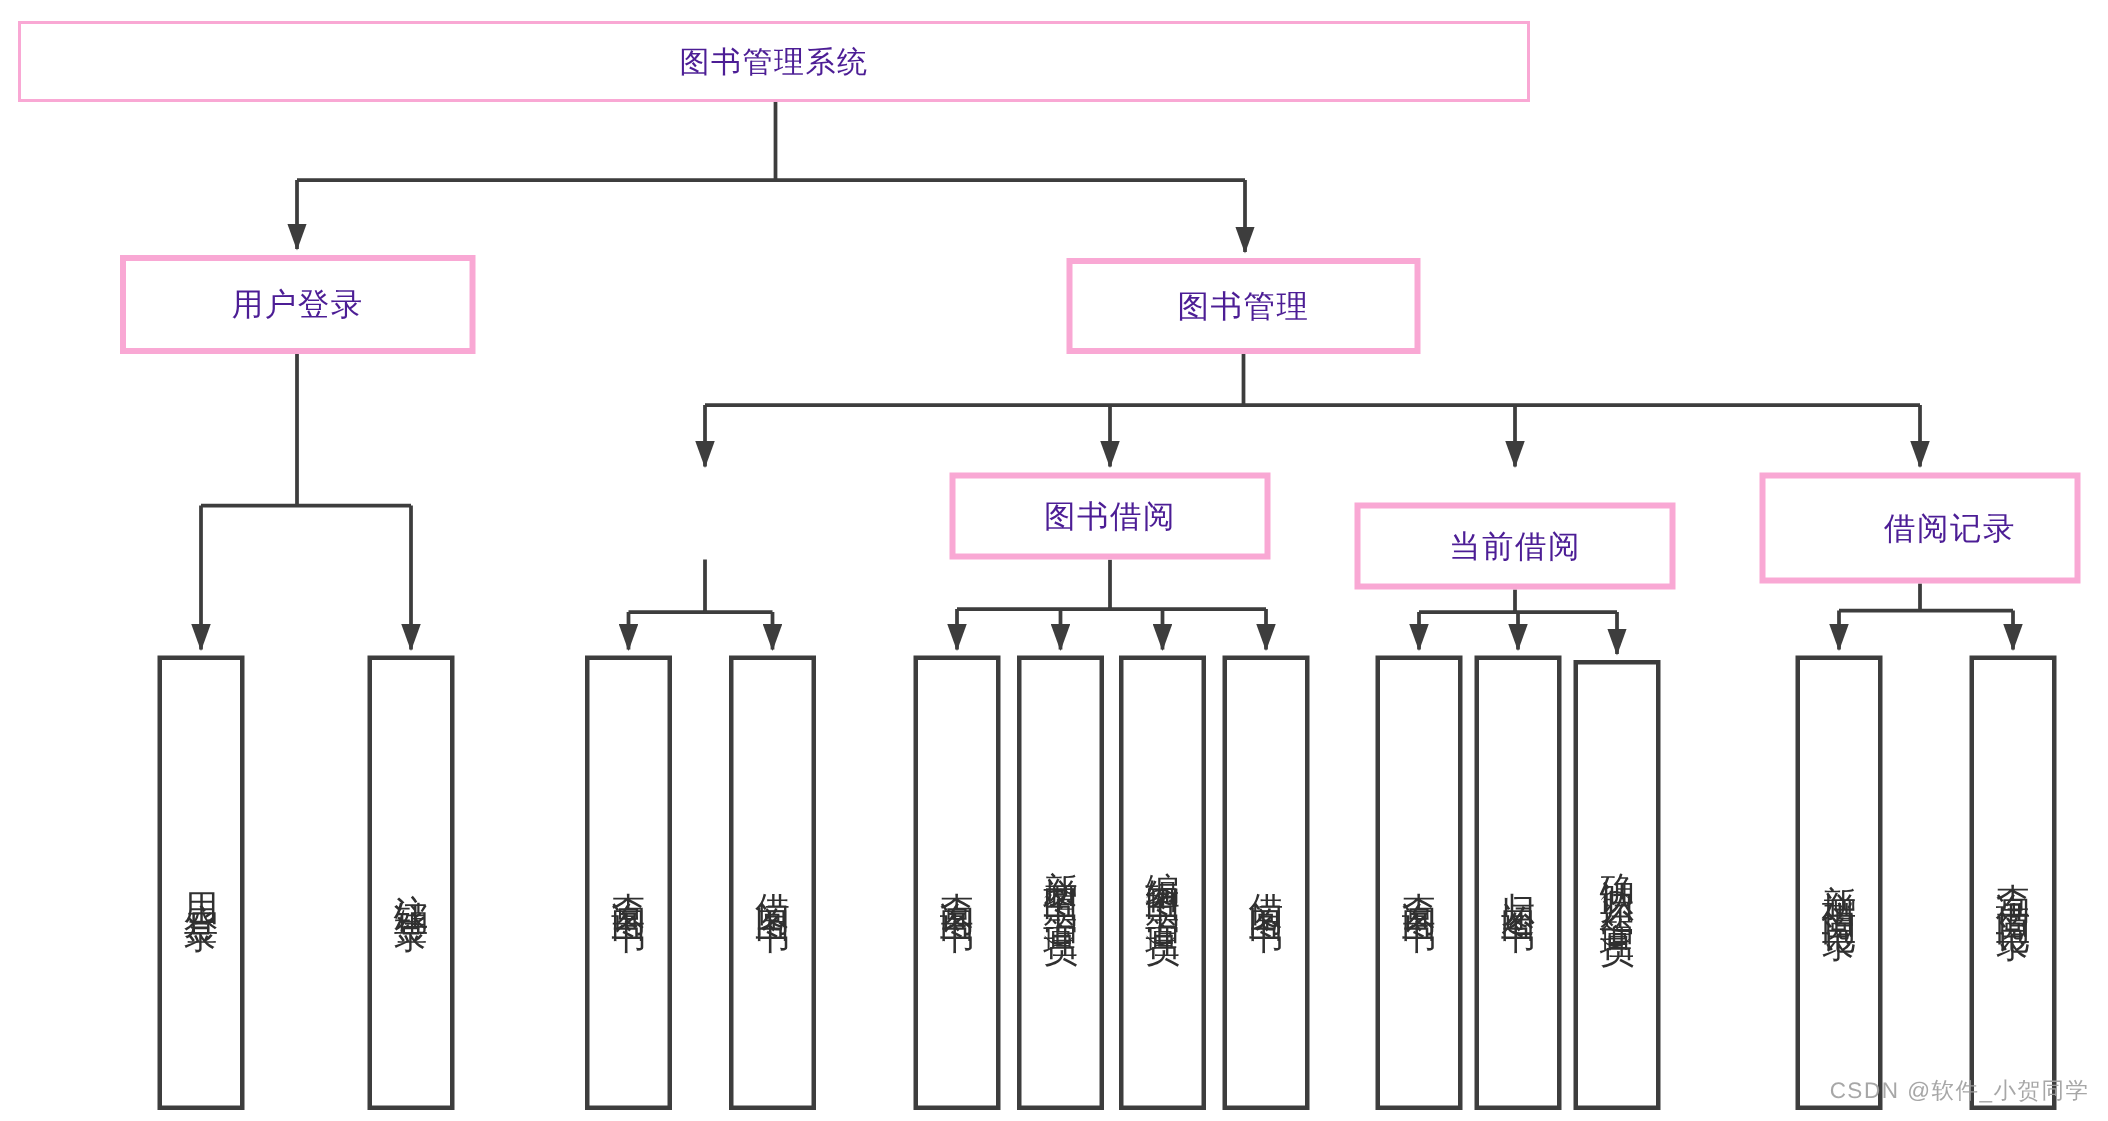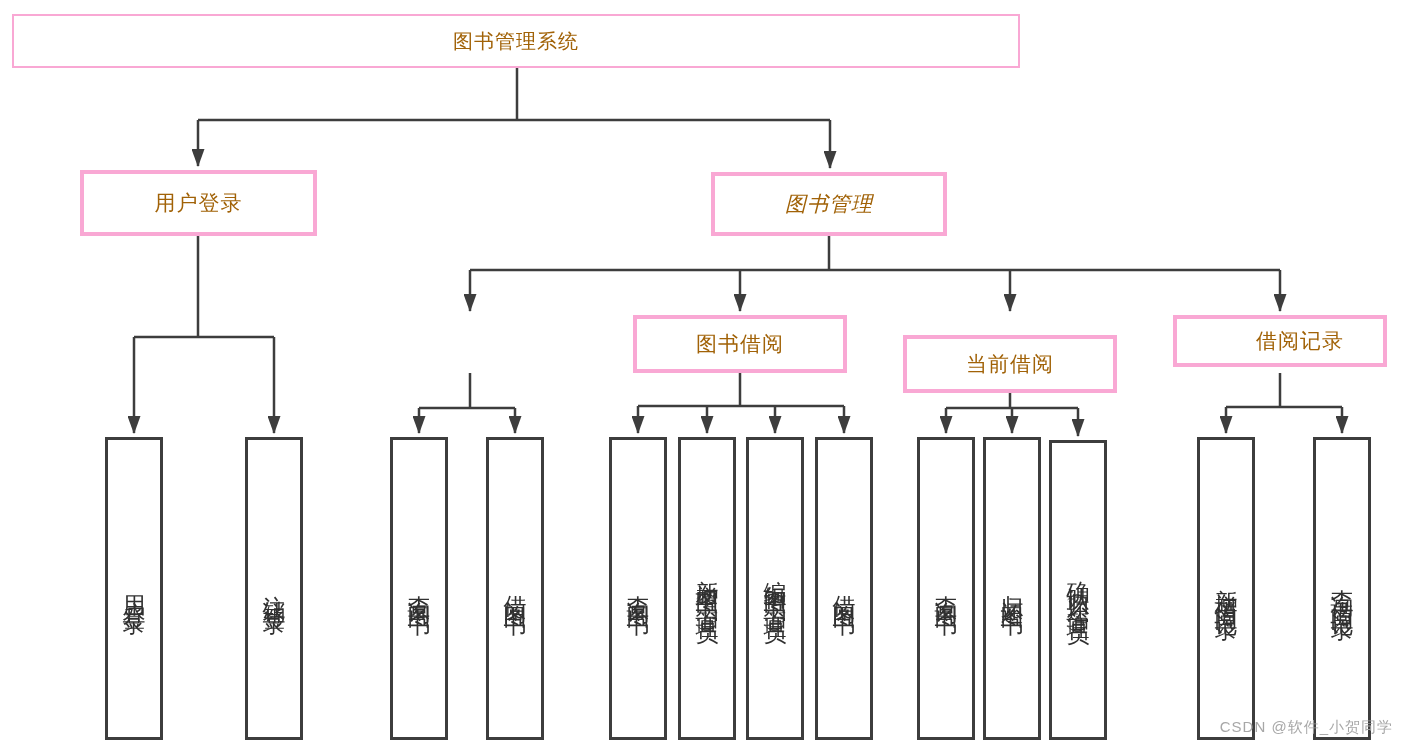--- a/index.html
+++ b/index.html
@@ -18,21 +18,21 @@
     pointer-events: none;
   }
   .box {
     position: absolute;
     box-sizing: border-box;
     background: #ffffff;
     border: 4px solid #f9a8d4;
     display: flex;
     align-items: center;
     justify-content: center;
-    color: #a16207;
+    color: #4c1d95;
     font-size: 21px;
     letter-spacing: 1px;
     white-space: nowrap;
   }
   .root-box { font-size: 20px; border-width: 2px; }
   .vbox {
     position: absolute;
     box-sizing: border-box;
     background: #ffffff;
     border: 3px solid #3d3d3d;
@@ -106,25 +106,25 @@
 
       <path d="M1280,373 V407 M1226,407 H1342"></path>
       <path d="M1226,407 V433" marker-end="url(#arrow)"></path>
       <path d="M1342,407 V433" marker-end="url(#arrow)"></path>
     </g>
   </svg>
 
   <div class="box root-box" style="left:12px; top:14px; width:1008px; height:54px;">图书管理系统</div>
 
   <div class="box" style="left:80px; top:170px; width:237px; height:66px;">用户登录</div>
-  <div class="box" style="left:711px; top:172px; width:236px; height:64px;font-style:italic;">图书管理</div>
+  <div class="box" style="left:711px; top:172px; width:236px; height:64px;">图书管理</div>
 
   <div class="box" style="left:633px; top:315px; width:214px; height:58px;">图书借阅</div>
   <div class="box" style="left:903px; top:315px; width:214px; height:58px;margin-top:20px;">当前借阅</div>
-  <div class="box" style="left:1173px; top:315px; width:214px; height:52px;padding-left:40px;">借阅记录</div>
+  <div class="box" style="left:1173px; top:315px; width:214px; height:74px;padding-left:40px;">借阅记录</div>
 
   <div class="vbox" style="left:105px;">
     <span>用户登录</span>
   </div>
   <div class="vbox" style="left:245px;">
     <span>注销登录</span>
   </div>
 
   <div class="vbox" style="left:390px;">
     <span>查询图书</span>

